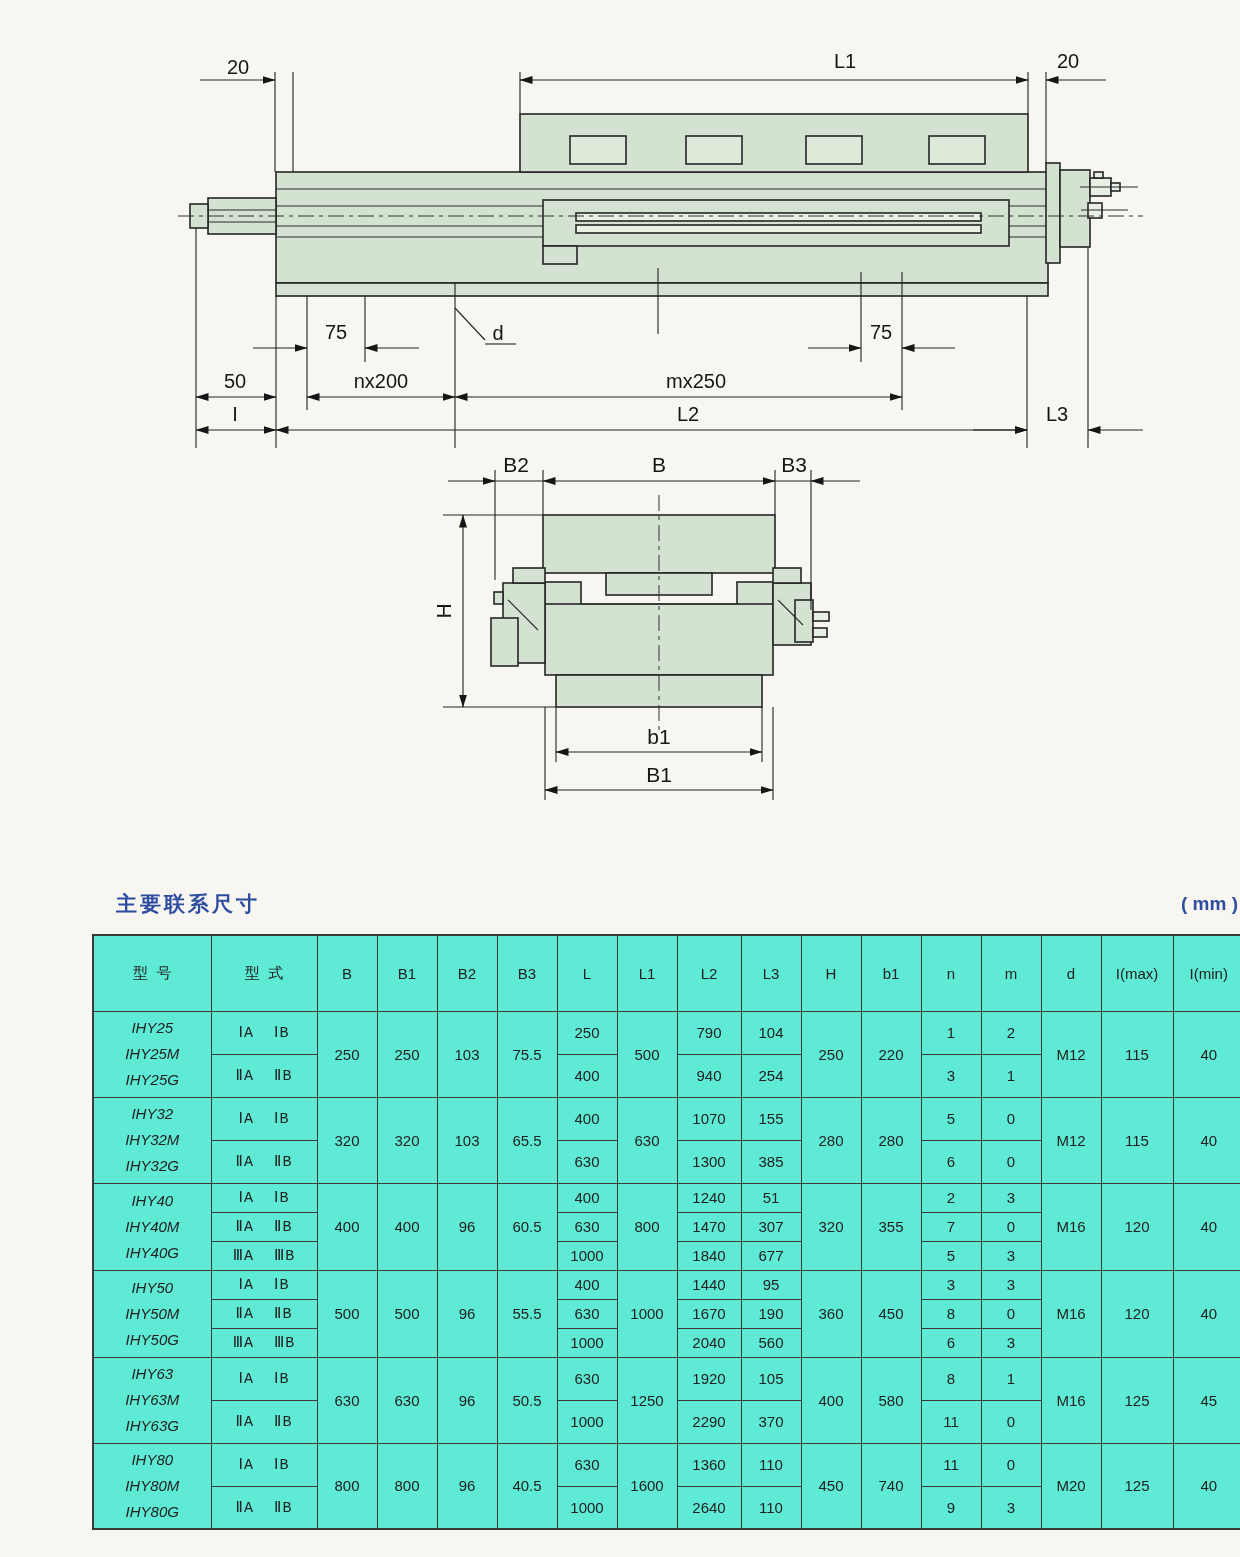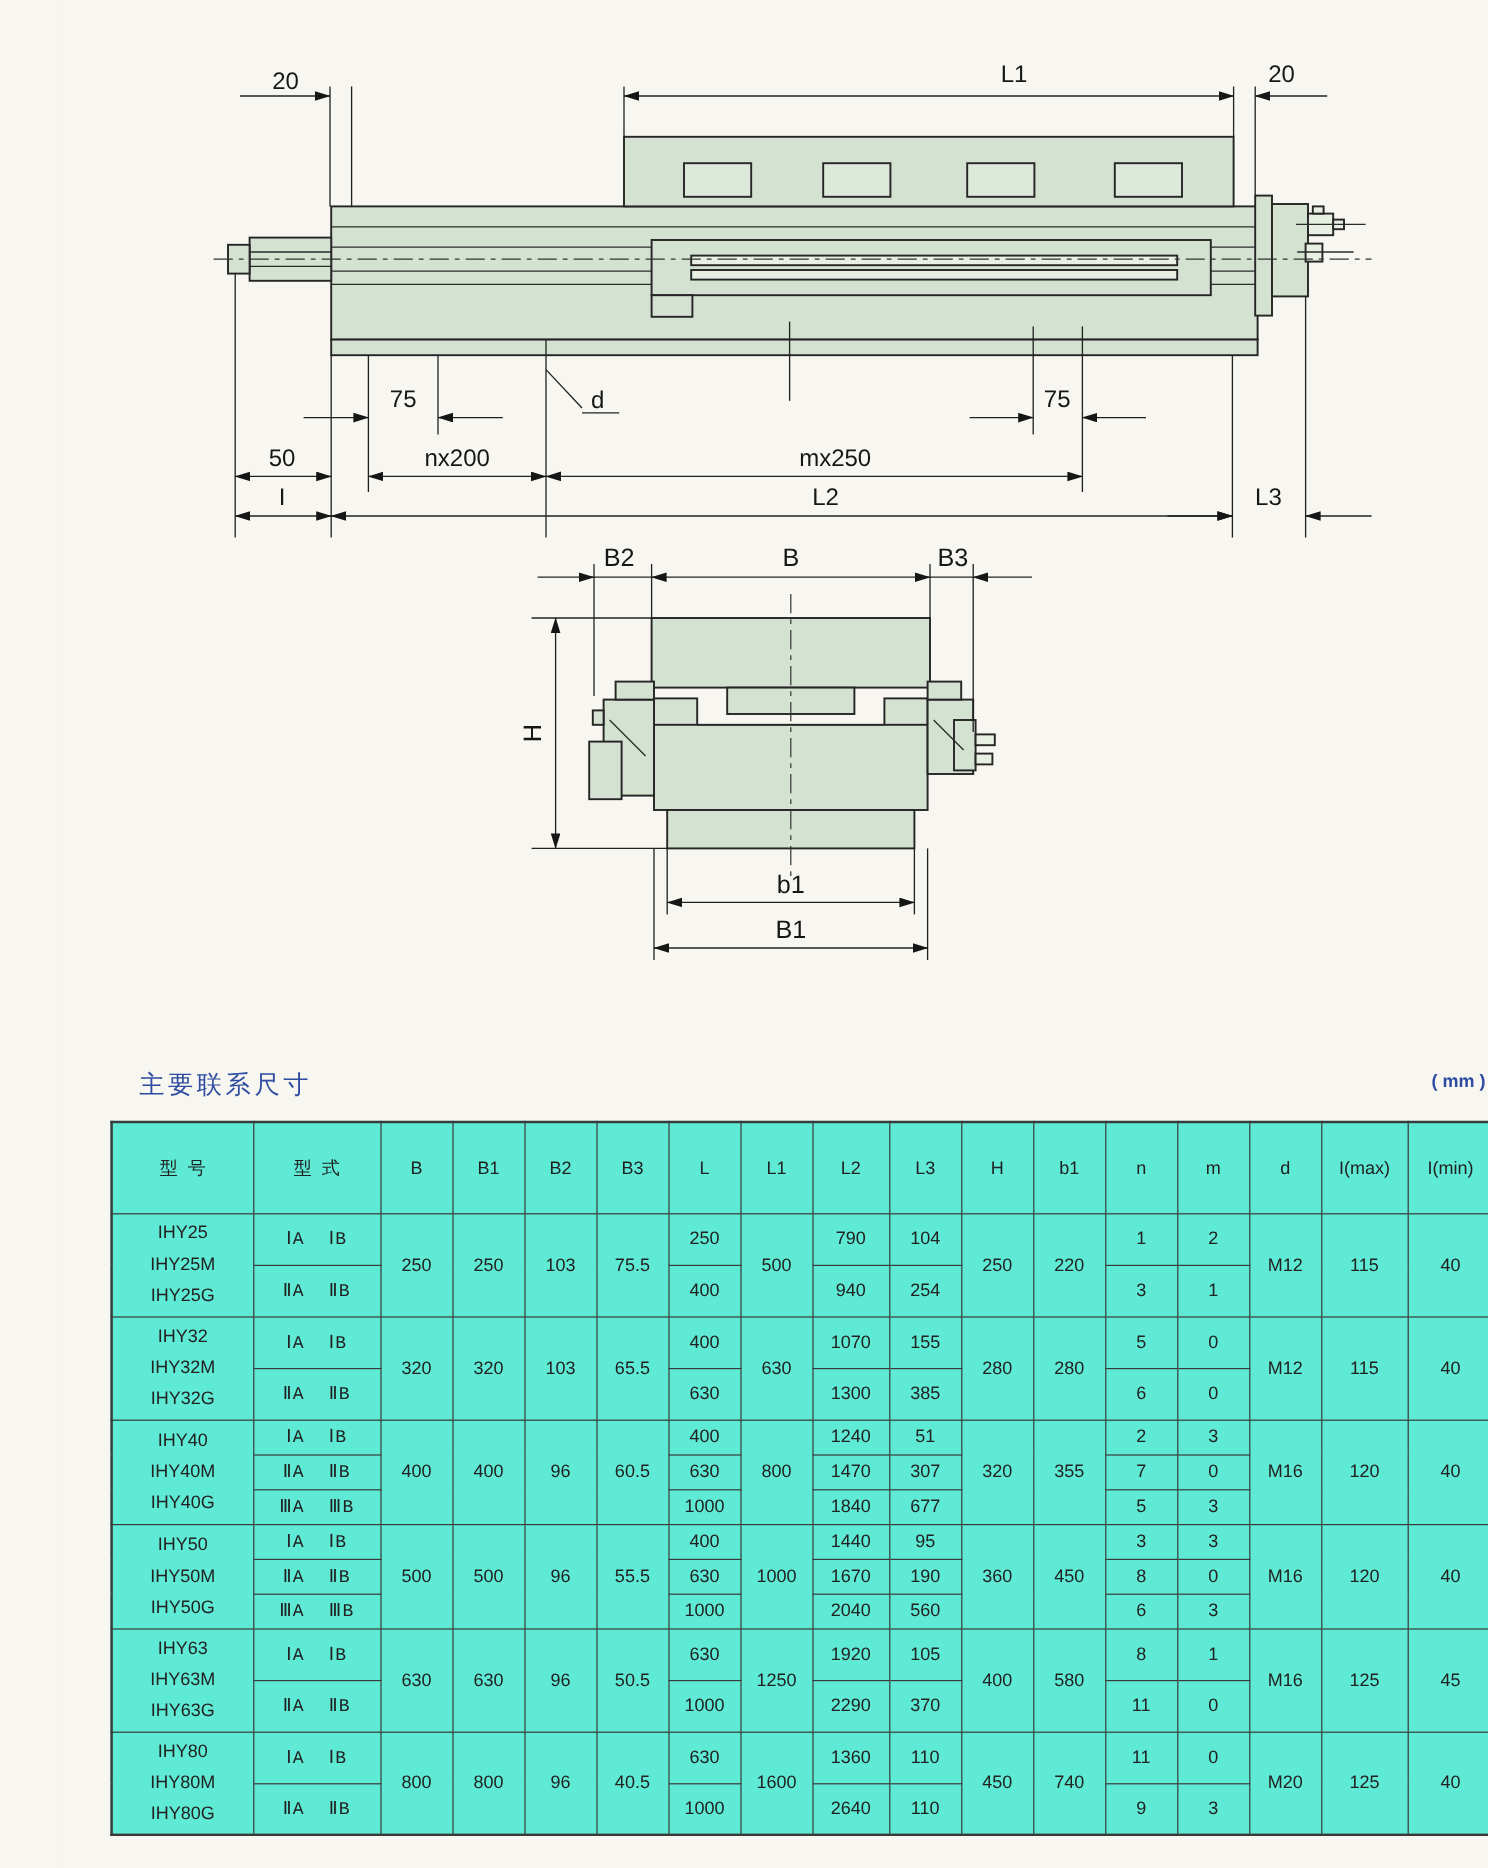--- a/index.html
+++ b/index.html
@@ -1,30 +1,30 @@
 <!DOCTYPE html>
 <html><head>
 <meta charset="utf-8">
 <style>
   html,body{margin:0;padding:0;background:#f7f6f1;}
   .sheet{position:relative;width:1240px;height:1557px;background:#f7f6f1;overflow:hidden;
          font-family:"Liberation Sans",sans-serif;color:#1c1c1c;margin-left:48px;}
   svg text{font-family:"Liberation Sans",sans-serif;}
   .table-wrap{position:absolute;left:44px;top:884px;width:1152px;}
   .caption-row{position:relative;height:50px;}
-  .caption-row .title{position:absolute;left:24px;top:6px;font-size:21px;font-weight:normal;
+  .caption-row .title{position:absolute;left:24px;top:6px;font-size:21px;font-weight:bold;
                       color:#2e4da0;letter-spacing:3px;}
-  .caption-row .unit{position:absolute;right:6px;top:9px;font-size:15px;font-weight:bold;color:#2e4da0;text-align:right;}
+  .caption-row .unit{position:absolute;right:6px;top:9px;font-size:19px;font-weight:bold;color:#2e4da0;text-align:right;}
   table.spec{border-collapse:collapse;table-layout:fixed;width:1152px;background:#5eead4;
              border:2px solid #3a3a3a;}
   table.spec th,table.spec td{border:1px solid #3a3a3a;text-align:center;vertical-align:middle;
              font-size:15px;font-weight:normal;color:#222;padding:0;overflow:hidden;white-space:pre;}
   table.spec thead tr{height:76px;}
   tr.h2{height:43px;} tr.h3{height:29px;}
-  td.models{text-align:left;padding-left:27px;line-height:26px;}
+  td.models{text-align:left;padding-left:27px;line-height:26px;font-style:italic;}
   td.type{font-family:Liberation Mono, monospace;letter-spacing:1px;}
 </style>
 </head>
 <body>
 
 <div class="sheet">
 
   <svg width="1240" height="868" viewBox="0 0 1240 868">
     <defs>
       <marker id="ah" orient="auto-start-reverse" markerWidth="14" markerHeight="9" refX="12.5" refY="4" markerUnits="userSpaceOnUse">

